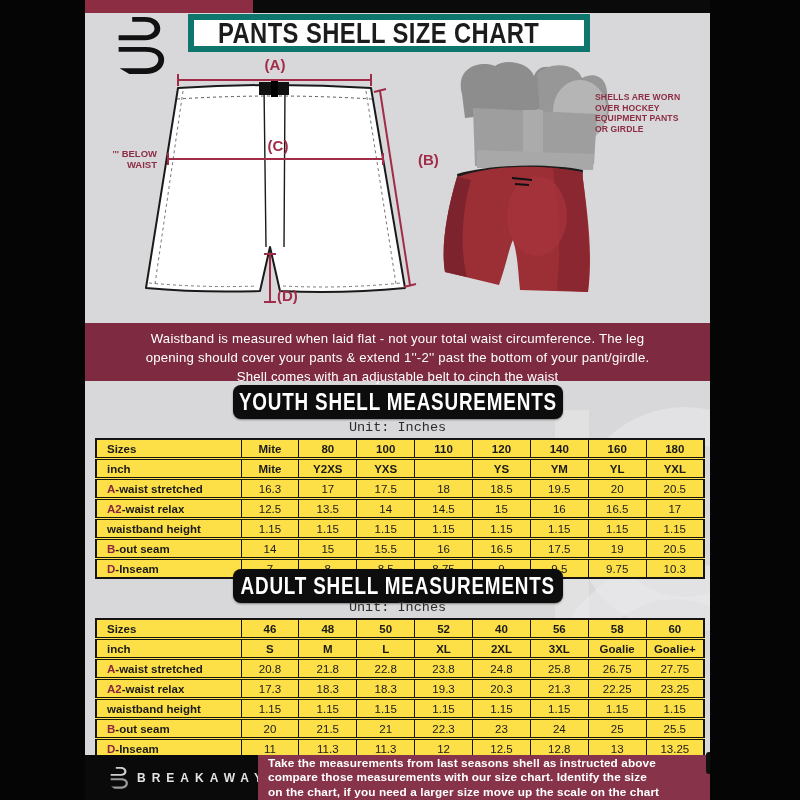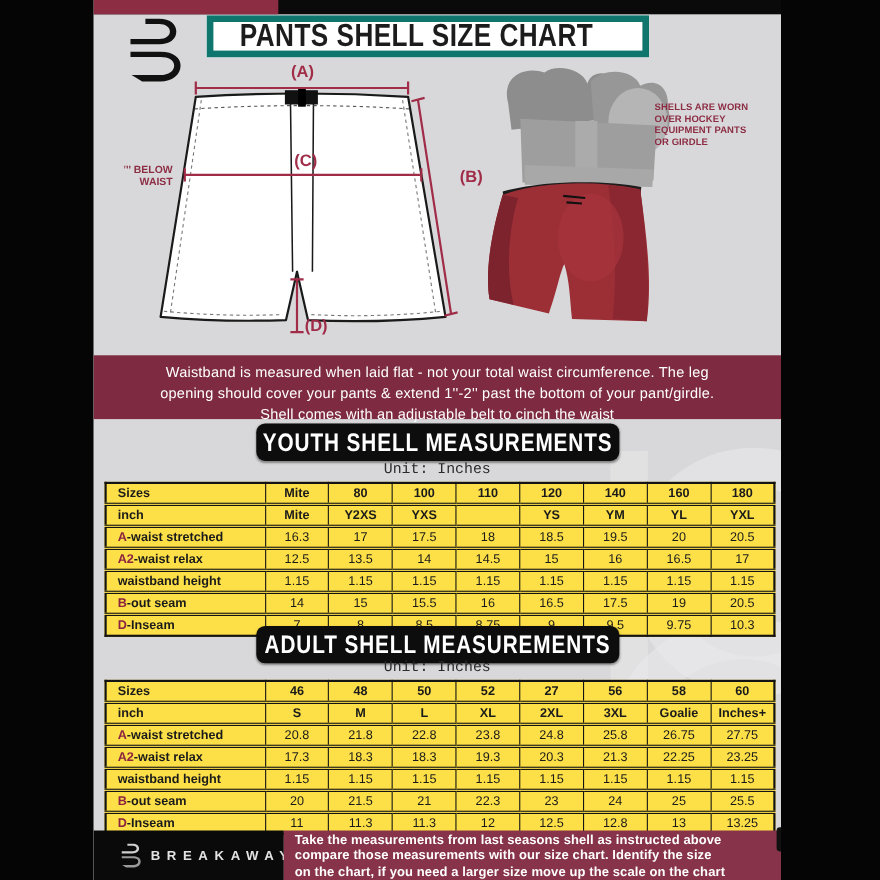--- a/index.html
+++ b/index.html
@@ -270,35 +270,35 @@
           <col>
           <col>
         </colgroup>
         <tbody>
           <tr>
             <td class="hd">Sizes</td>
             <td class="hd">46</td>
             <td class="hd">48</td>
             <td class="hd">50</td>
             <td class="hd">52</td>
-            <td class="hd">27</td>
+            <td class="hd">40</td>
             <td class="hd">56</td>
             <td class="hd">58</td>
             <td class="hd">60</td>
           </tr>
           <tr>
             <td class="hd">inch</td>
             <td class="hd">S</td>
             <td class="hd">M</td>
             <td class="hd">L</td>
             <td class="hd">XL</td>
             <td class="hd">2XL</td>
             <td class="hd">3XL</td>
             <td class="hd">Goalie</td>
-            <td class="hd">Inches+</td>
+            <td class="hd">Goalie+</td>
           </tr>
           <tr>
             <td class=""><span class="pfx">A</span>-waist stretched</td>
             <td class="">20.8</td>
             <td class="">21.8</td>
             <td class="">22.8</td>
             <td class="">23.8</td>
             <td class="">24.8</td>
             <td class="">25.8</td>
             <td class="">26.75</td>

